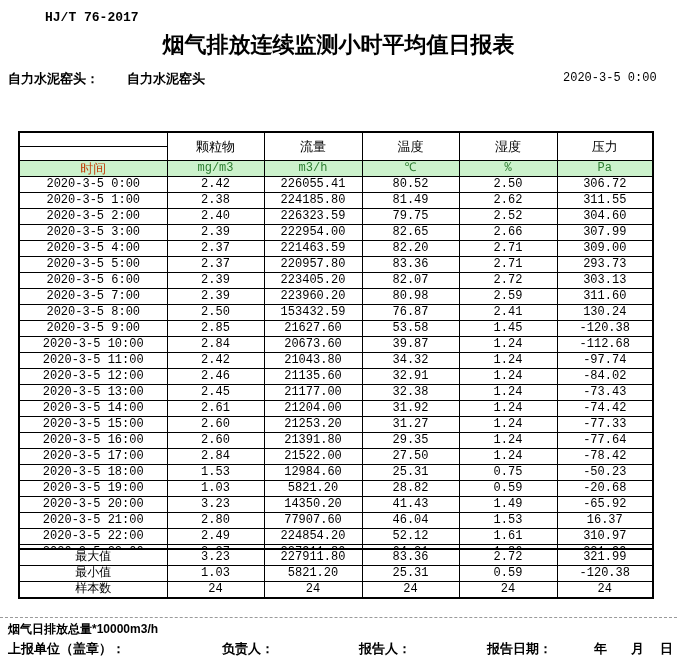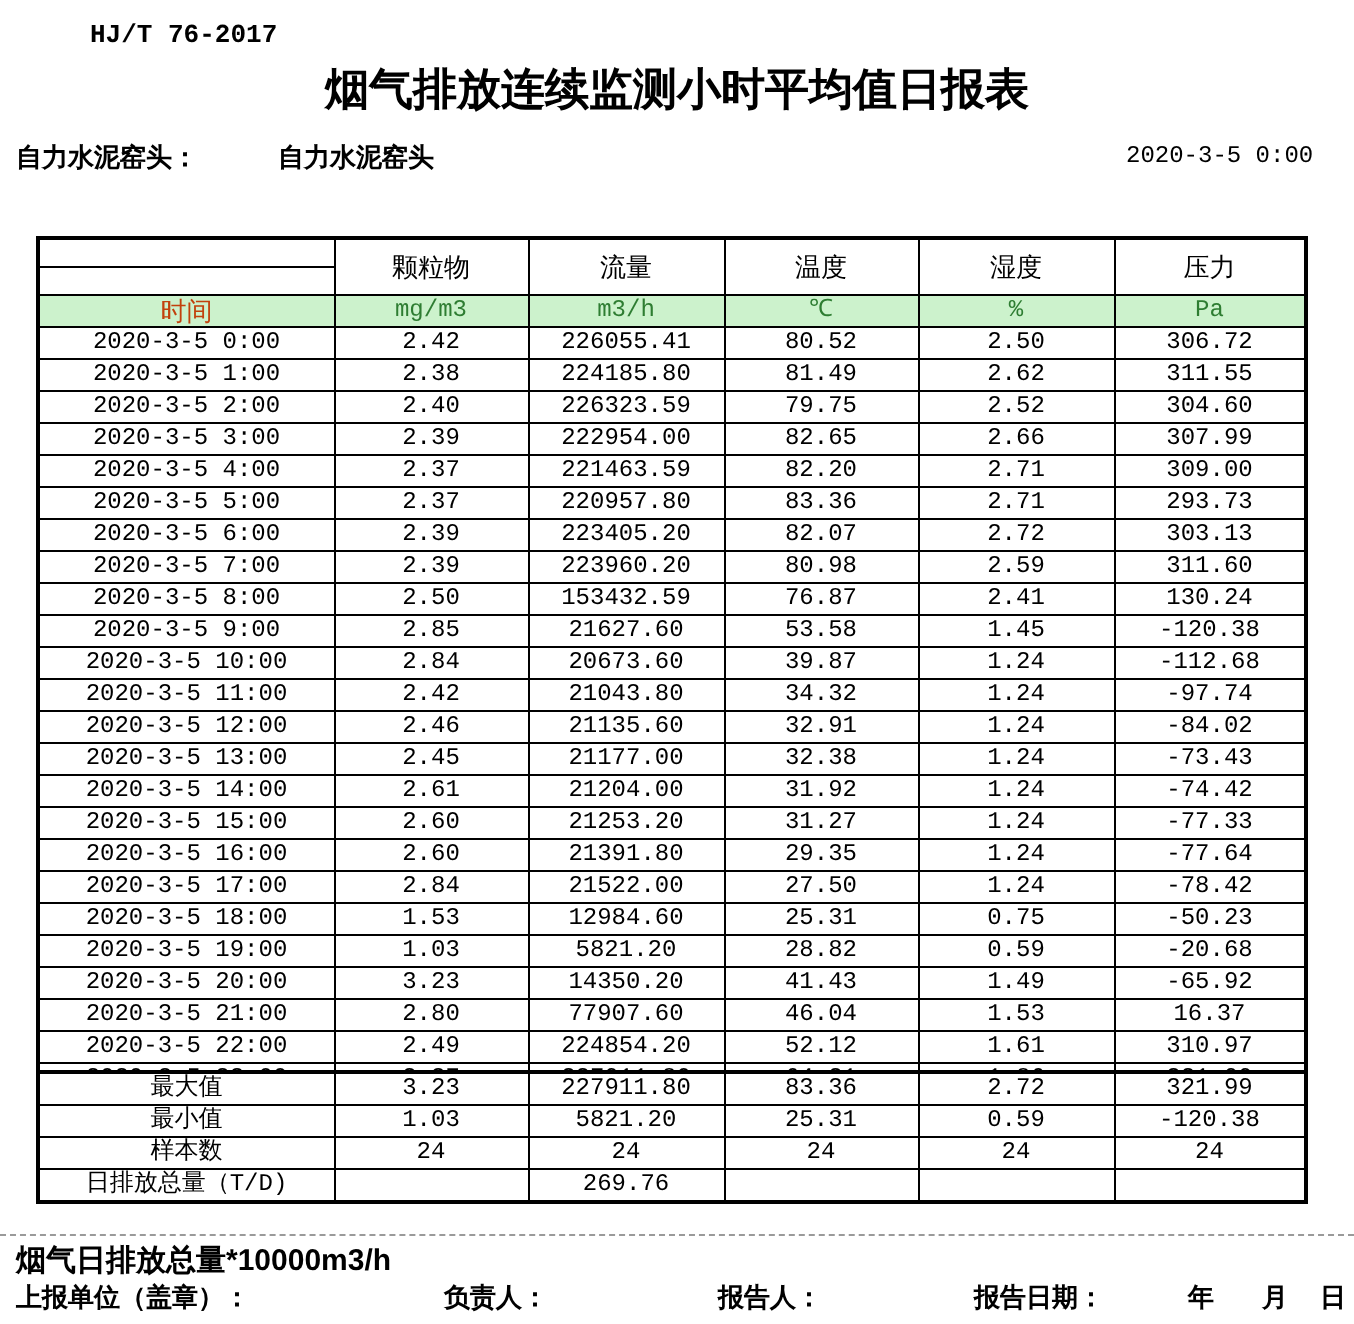--- a/index.html
+++ b/index.html
@@ -9,32 +9,32 @@
   }
   .std-code{
     position:absolute;left:8px;top:10px;font-family:"Liberation Mono",monospace;
     font-size:13px;font-weight:bold;letter-spacing:0px;padding-left:37px;
   }
   .title{
     position:absolute;left:0;top:30px;width:100%;text-align:center;
     font-size:22px;font-weight:bold;
   }
   .src-line{position:absolute;left:8px;top:70px;font-size:13px;font-weight:bold;}
-  .src-line .src-name{margin-left:40px;}
+  .src-line .src-name{margin-left:28px;}
   .dt{
     position:absolute;left:563px;top:71px;font-size:12px;
     font-family:"Liberation Mono",monospace;
   }
   table.grid{
     position:absolute;left:18px;border-collapse:collapse;table-layout:fixed;
     width:634px;background:#fff;
   }
   table.main{top:118px;}
   table.summary{top:535px;}
-  table.grid{border:2px solid #000;}
+  table.grid{border:2px solid #000;margin-top:13px;}
   table.grid td{
     border:1px solid #000;padding:0;margin:0;text-align:center;vertical-align:middle;
     font-family:"Liberation Mono","DejaVu Sans Mono",monospace;
     font-size:12px;line-height:13px;height:15px;overflow:hidden;white-space:nowrap;
   }
   col.c0{width:148px;} col.c1{width:97px;} col.c2{width:98px;}
   col.c3{width:97px;} col.c4{width:98px;} col.c5{width:96px;}
   tr.hdr td{height:13px;font-size:13px;font-family:"Liberation Sans",sans-serif;}
   tr.green-row td{
     background:var(--green-bg,#ccf2cc);height:15px;
@@ -42,21 +42,21 @@
   }
   tr.green-row td.time-hd{
     color:#c2410c;font-family:"Liberation Sans",sans-serif;font-size:13px;
   }
   tr.spacer-row td{height:9px;}
   td.label-cell{font-size:12px;}
   .dash-line{
     position:absolute;left:0;top:617px;width:677px;height:0;
     border-top:1px dashed #9a9a9a;
   }
-  .note{position:absolute;left:8px;top:621px;font-size:15px;font-weight:bold;}
+  .note{position:absolute;left:8px;top:621px;font-size:12px;font-weight:bold;}
   .sign-line{position:absolute;left:0;top:640px;width:677px;font-size:13px;font-weight:bold;}
   .sign-line span{position:absolute;white-space:nowrap;}
   .lbl-unit{left:8px;} .lbl-resp{left:222px;} .lbl-reporter{left:359px;}
   .lbl-date{left:487px;} .lbl-year{left:594px;} .lbl-month{left:631px;} .lbl-day{left:660px;}
 </style>
 </head>
 <body>
 
 <div class="page">
 
@@ -331,28 +331,20 @@
           <td>-120.38</td>
         </tr>
         <tr>
           <td class="label-cell">样本数</td>
           <td>24</td>
           <td>24</td>
           <td>24</td>
           <td>24</td>
           <td>24</td>
         </tr>
-        <tr>
-          <td class="label-cell">日排放总量（T/D)</td>
-          <td></td>
-          <td>269.76</td>
-          <td></td>
-          <td></td>
-          <td></td>
-        </tr>
       </tbody>
   </table>
 
   <div class="dash-line"></div>
   <div class="note">烟气日排放总量*10000m3/h</div>
 
   <div class="sign-line">
     <span class="lbl-unit">上报单位（盖章）：</span>
     <span class="lbl-resp">负责人：</span>
     <span class="lbl-reporter">报告人：</span>

